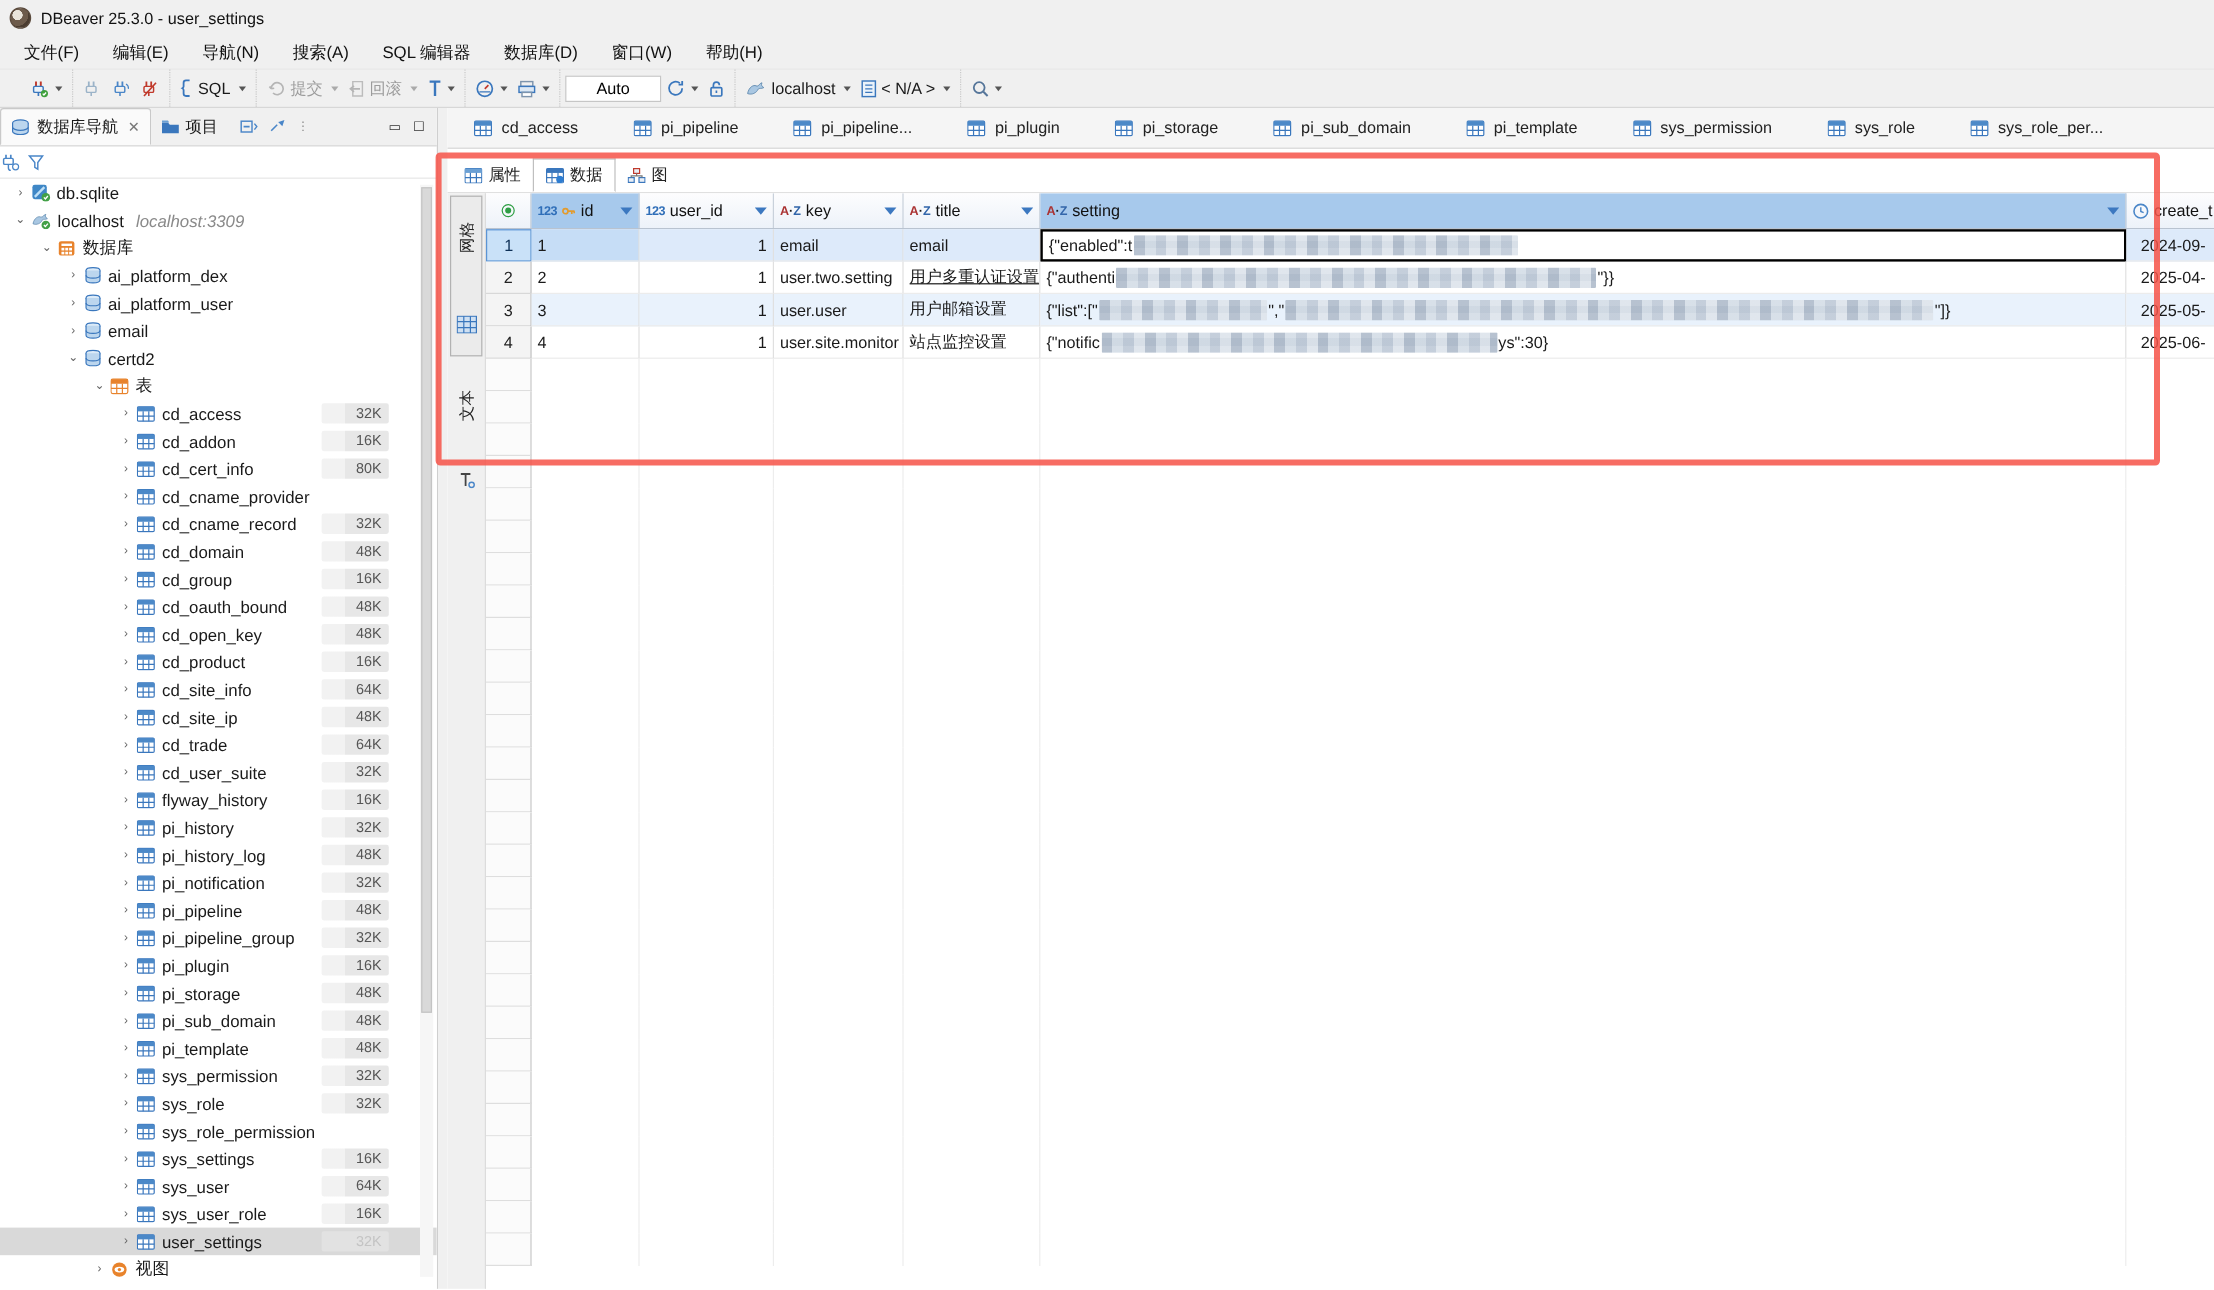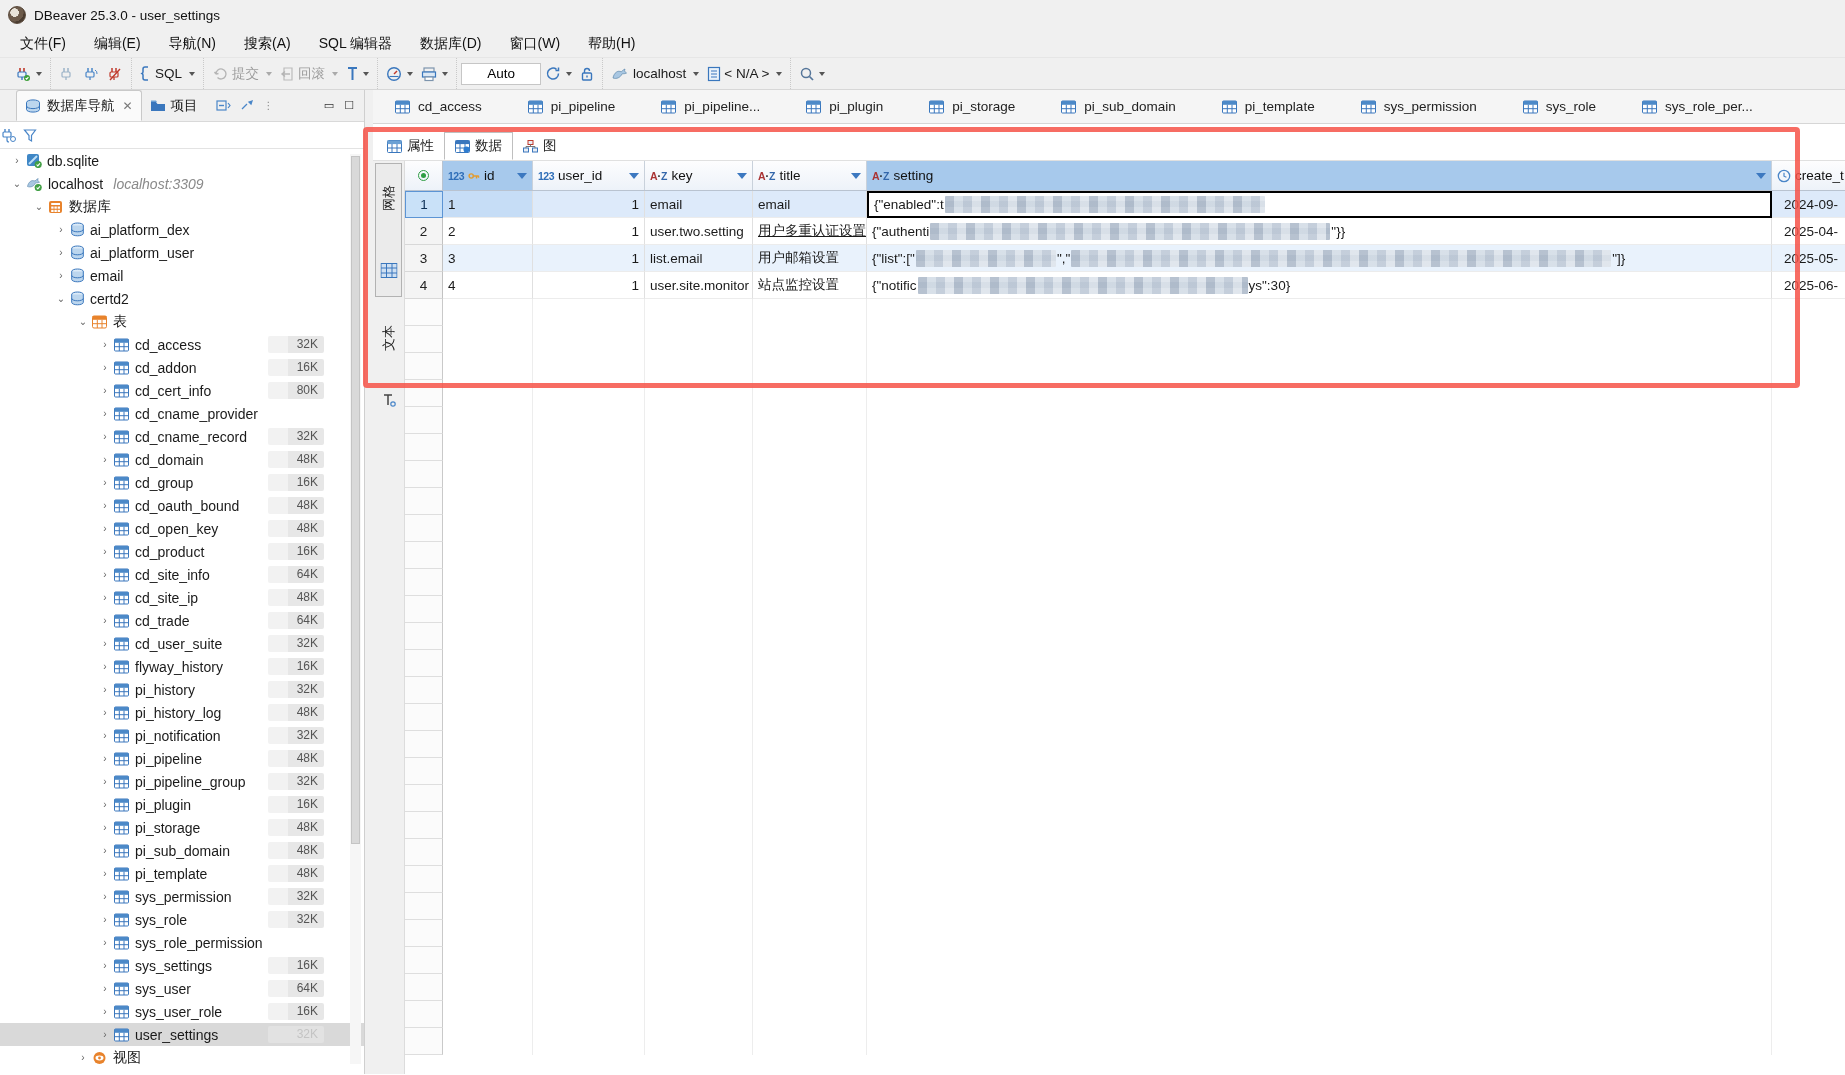--- a/index.html
+++ b/index.html
@@ -10,40 +10,40 @@
   .titlebar { height:30px; background:#f0f0f0; display:flex; align-items:center; padding-left:8px; }
   .app-logo { width:18px; height:18px; border-radius:50%;
     background:radial-gradient(circle at 35% 35%, #e9e4da 0 28%, #6d5b4b 30% 60%, #4a3c30 62%); 
     border:1px solid #5a4a3c; margin-right:8px; }
   .title-text { font-size:13.5px; color:#111; }
 
   .menubar { height:27px; background:#f0f0f0; display:flex; align-items:center; padding-left:6px; }
   .menu-item { padding:0 14px; font-size:14px; color:#111; height:100%; display:flex; align-items:center; cursor:default; }
 
   .toolbar { height:33px; background:#f0f0f0; border-top:1px solid #e6e6e6; border-bottom:1px solid #d7d7d7;
-    display:flex; padding-left:6px; }
+    display:flex; padding-left:16px; }
   .tgroup { display:flex; align-items:center; height:100%; padding:0 4px; border-left:1px dotted #c9c9c9; }
   .tgroup:first-child { border-left:none; }
   .tbtn { display:flex; align-items:center; padding:2px 3px; margin:0 1px; border-radius:2px; }
   .tbtn .lbl { margin:0 3px; font-size:13.5px; }
   .tbtn .lbl.dis { color:#9c9c9c; }
   .caret { width:0; height:0; border-left:3.5px solid transparent; border-right:3.5px solid transparent;
     border-top:4px solid #555; margin-left:4px; }
   .auto-box { width:80px; height:22px; background:#fff; border:1px solid #c6c6c6; font-size:13.5px;
     text-align:center; font-family:inherit; }
   svg.ticon { display:block; }
 
   
   .workspace { display:flex; height:984px; position:relative; }
 
   
   .left-panel { width:365px; position:relative; background:#fff; border-right:1px solid #cfcfcf; }
   .panel-header { height:32px; background:#f0f0f0; border-bottom:1px solid #d9d9d9; display:flex; align-items:center; }
   .ptab { display:flex; align-items:center; height:31px; padding:0 8px; font-size:13.5px; gap:5px; }
-  .ptab.sel { background:#fafafa; border:1px solid #c9c9c9; border-bottom:1px solid #fafafa; border-radius:3px 3px 0 0;margin-left:16px; }
+  .ptab.sel { background:#fafafa; border:1px solid #c9c9c9; border-bottom:1px solid #fafafa; border-radius:3px 3px 0 0; }
   .ptab .x { color:#777; font-size:12px; margin-left:3px; }
   .phicons { display:flex; align-items:center; gap:9px; margin-left:10px; color:#4a86c8; }
   .ph-dots { color:#8a8a8a; letter-spacing:1px; font-size:10px; }
   .win-ctrl { margin-left:auto; display:flex; gap:10px; padding-right:10px; color:#333; }
   .win-ctrl span { font-size:11px; }
 
   .filter-row { height:27px; border-bottom:1px solid #e3e3e3; display:flex; align-items:center; }
   .filter-input { flex:1; border:none; outline:none; height:100%; padding:0 8px; font-size:13.5px; font-family:inherit; color:#333; }
   .filter-input::placeholder { color:#9b9b9b; }
   .filter-icons { display:flex; gap:6px; padding-right:14px; }
@@ -1116,21 +1116,21 @@
               <span>{"authenti</span>
               <span class="redact" style="width: 400px;"></span>
               <span>"}}</span>
             </div>
             <div class="gcell" style="flex: 1 1 0%; border-right: none; padding-left: 12px;">2025-04-</div>
           </div>
           <div class="g-row alt">
             <div class="gnum">3</div>
             <div class="gcell" style="width: 90px;">3</div>
             <div class="gcell num-r" style="width: 112px;">1</div>
-            <div class="gcell" style="width: 108px;">list.email</div>
+            <div class="gcell" style="width: 108px;">user.user</div>
             <div class="gcell" style="width: 114px; text-align: right;">用户邮箱设置</div>
             <div class="gcell" style="width: 905px;">
               <span>{"list":["</span>
               <span class="redact" style="width: 140px;"></span>
               <span>","</span>
               <span class="redact" style="width: 540px;"></span>
               <span>"]}</span>
             </div>
             <div class="gcell" style="flex: 1 1 0%; border-right: none; padding-left: 12px;">2025-05-</div>
           </div>

